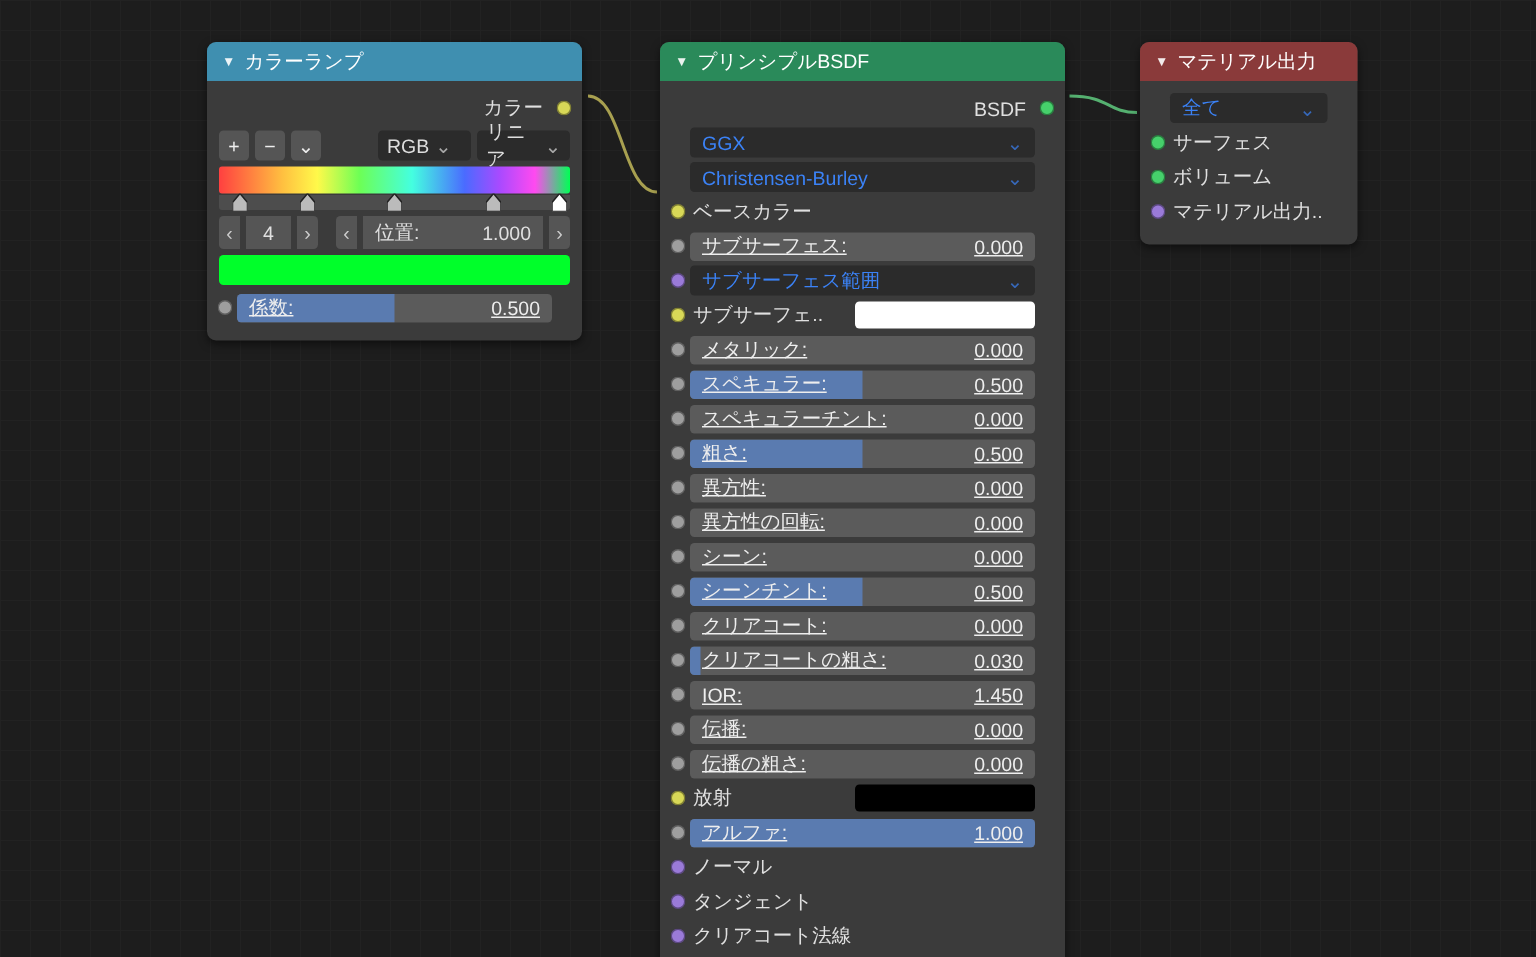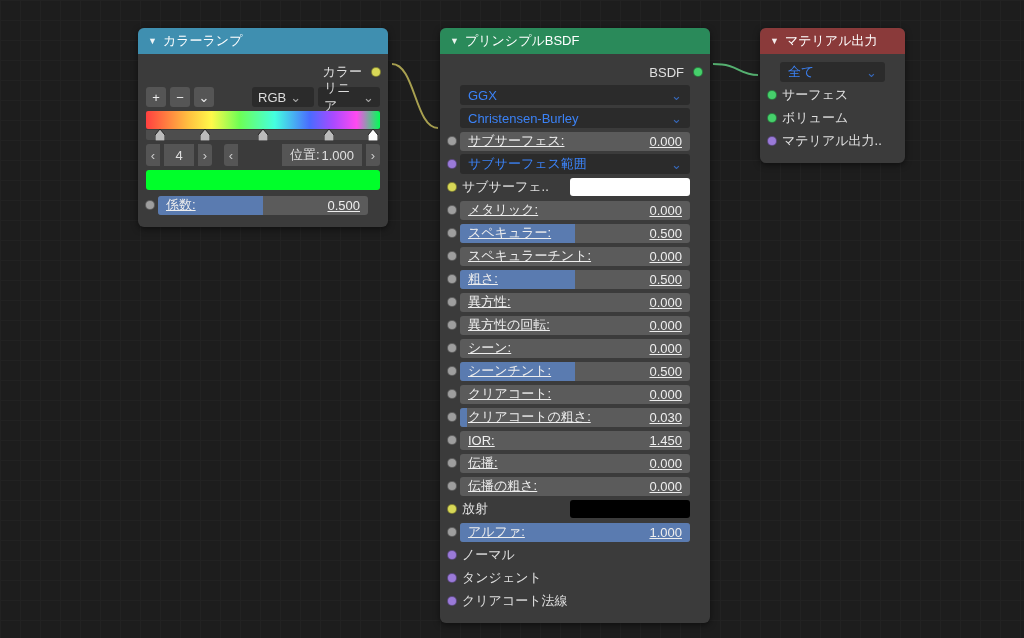--- a/index.html
+++ b/index.html
@@ -95,21 +95,21 @@
   }
   .stop svg { display:block; }
   .lr-arrow {
     width:14px; height:22px; background:#555; display:flex;
     align-items:center; justify-content:center; color:#ccc;
   }
   .lr-l { border-radius:3px 0 0 3px; }
   .lr-r { border-radius:0 3px 3px 0; }
   .posfield {
     flex:1; height:22px; background:#555; display:flex;
-    align-items:center; justify-content:space-between; padding:0 8px;margin-left:40px;
+    align-items:center; justify-content:space-between; padding:0 8px;
   }
   .bar-green {
     height:20px; background:#00ff2a; border-radius:3px; margin:4px 0;
   }
   .plain { padding-left:2px; }
 </style>
 </head>
 <body>
 
 <svg class="wiring" width="1024" height="638">
@@ -212,20 +212,24 @@
         <div class="select">
           <span>GGX</span>
         </div>
       </div>
     <div class="row">
         <div class="select">
           <span>Christensen-Burley</span>
         </div>
       </div>
 
+    <div class="row">
+      <span class="socket sk-left sk-yellow"></span>
+      <span class="plain label">ベースカラー</span>
+    </div>
 
     <div id="pb-sliders">
         <div class="row">
           <span class="socket sk-left sk-gray"></span>
           <div class="slider">
             <div class="fill" style="width:0%"></div>
             <span class="lab">サブサーフェス:</span>
             <span class="num">0.000</span>
           </div>
         </div>

